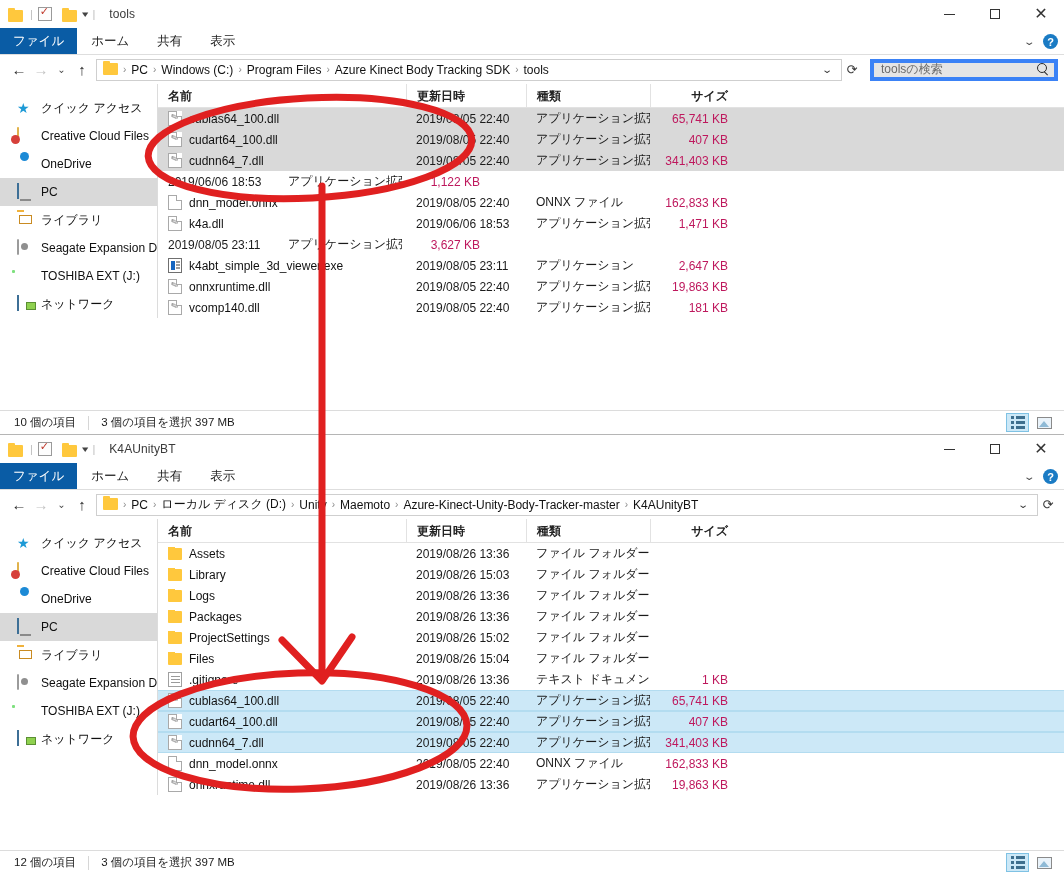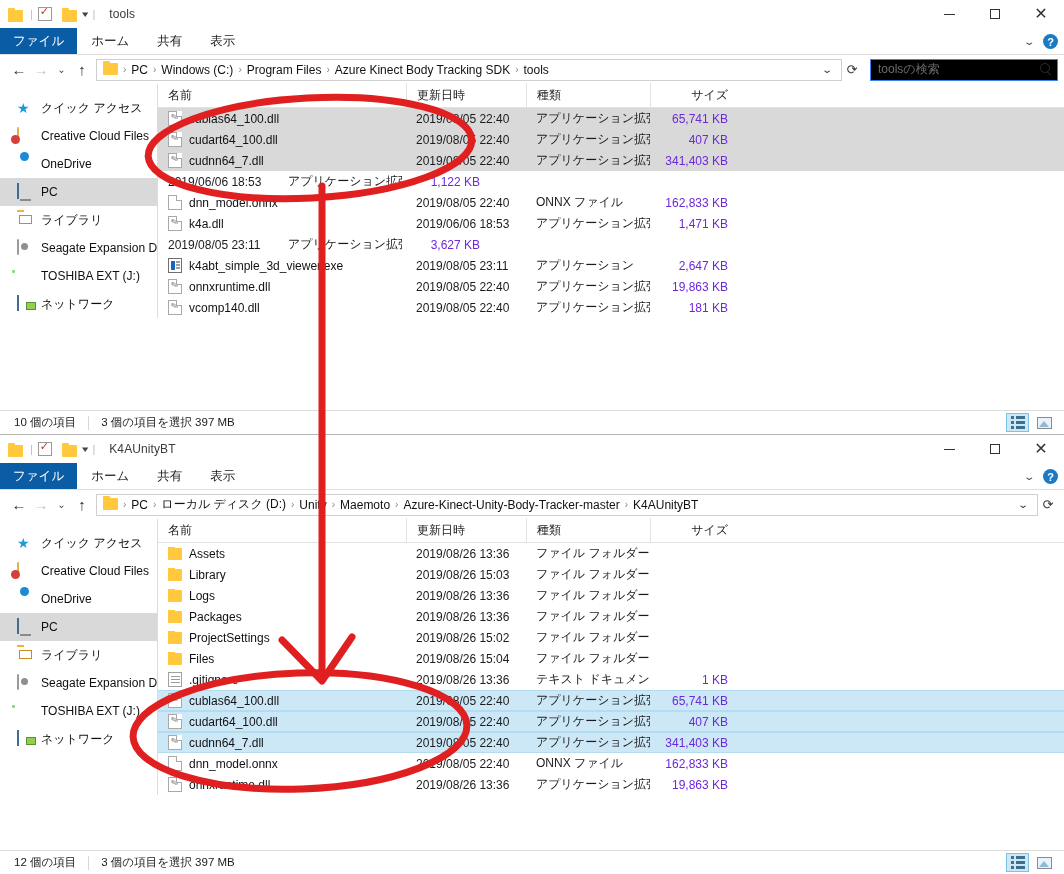--- a/index.html
+++ b/index.html
@@ -77,21 +77,21 @@
   .navbtn.small { font-size: 10px; width: 19px; color: #4a4a4a; }
   .crumbbox { flex: 1; height: 22px; border: 1px solid #cfcfcf; background: #fff;
               display: flex; align-items: center; margin-left: 3px; padding: 0 2px 0 4px;
               overflow: hidden; }
   .crumb-folder { margin: 0 3px 0 2px; }
   .crumb { font-size: 12px; color: #111; padding: 0 3px; white-space: nowrap; }
   .crumb-sep { color: #8a8a8a; font-size: 10px; padding: 0 2px; }
   .crumb-caret { font-size: 10px; color: #3a3a3a; padding: 0 8px; transform: scaleX(1.4); }
   .refresh { width: 20px; display:flex; align-items:center; justify-content:center;
              font-size: 13px; color: #3a3a3a; }
-  .searchbox { width: 188px; height: 22px; border: 1px solid #3b82f6; background: #000000;
+  .searchbox { width: 188px; height: 22px; border: 4px solid #3b82f6; background: #e5e5e5;
                display: flex; align-items: center; padding: 0 4px 0 7px; margin-left: 8px; }
   .searchbox .ph { flex: 1; font-size: 12px; color: #6b6b6b; }
   .mag { width: 13px; height: 13px; position: relative; }
   .mag:before { content:""; position:absolute; left:0; top:0; width:8px; height:8px;
                 border:1.4px solid #2b2b2b; border-radius:50%; }
   .mag:after { content:""; position:absolute; left:7px; top:8px; width:5px; height:1.4px;
                background:#2b2b2b; transform: rotate(45deg); transform-origin: left center; }
 
   
   .body { display: flex; background: #fff; }
@@ -115,37 +115,37 @@
   .ic-lib:after{content:"";position:absolute;left:2px;top:3px;width:11px;height:7px;background:#fff;border:1px solid #c98b22;}
   .ic-drive { width:15px;height:14px;background:#dcdcdc;border:1px solid #9b9b9b;border-radius:2px;margin-top:1px;position:relative;}
   .ic-drive:after{content:"";position:absolute;left:3px;top:3px;width:7px;height:7px;border-radius:50%;background:#8f8f8f;}
   .ic-ext { width:16px;height:7px;background:#6d6d6d;border-radius:2px;margin-top:5px;position:relative;}
   .ic-ext:after{content:"";position:absolute;right:2px;top:2px;width:3px;height:3px;background:#7ee07e;border-radius:1px;}
   .ic-net { width:14px;height:10px;background:#5aa7dc;border:1px solid #3d6f96;margin-top:2px;position:relative;}
   .ic-net:after{content:"";position:absolute;left:8px;top:6px;width:8px;height:6px;background:#8fd14f;border:1px solid #5b8f33;}
 
   
   .filepane { flex: 1; position: relative; background: #fff; }
-  .colhead { height: 24px; display: flex; align-items: flex-end; border-bottom: 1px solid #e2e2e2; }
+  .colhead { height: 24px; display: flex; align-items: flex-start; border-bottom: 1px solid #e2e2e2; font-weight: bold; }
   .ch { font-size: 12px; color: #222; padding-left: 10px; position: relative; height: 24px;
         display: flex; align-items: center; }
   .ch + .ch { border-left: 1px solid #e2e2e2; }
   .c-name { width: 248px; }
   .c-date { width: 120px; }
   .c-type { width: 124px; }
   .c-size { width: 90px; justify-content: flex-end; padding-right: 12px; padding-left: 0; }
 
   .row { height: 21px; display: flex; align-items: center; font-size: 12px; color: #111; }
   .row.selg { background: #d9d9d9; }
   .row.selb { background: #cce8f7; border-top: 1px solid #b3dcf0; border-bottom: 1px solid #b3dcf0; }
   .cell { padding-left: 10px; white-space: nowrap; overflow: hidden; }
   .cell.name { width: 248px; display: flex; align-items: center; gap: 7px; }
   .cell.date { width: 120px; color: #1b1b1b; }
   .cell.type { width: 124px; color: #1b1b1b; }
-  .cell.size { width: 90px; text-align: right; padding-right: 12px; padding-left: 0; color: #6d28d9; }
+  .cell.size { width: 90px; text-align: right; padding-right: 12px; padding-left: 0; color: #be185d; }
 
   .fico { width: 14px; height: 15px; flex: 0 0 14px; position: relative; }
   .fico.doc { background:#fff; border:1px solid #a9a9a9; }
   .fico.doc:after { content:""; position:absolute; right:-1px; top:-1px; width:5px;height:5px;
                     background:#fff; border-left:1px solid #a9a9a9; border-bottom:1px solid #a9a9a9; }
   .fico.dll:before { content:"✎"; position:absolute; left:2px; top:0px; font-size:9px; color:#7a7a7a;
                      transform: rotate(-20deg); }
   .fico.exe { background:#fff; border:1px solid #6f6f6f; }
   .fico.exe:before { content:""; position:absolute; left:2px; top:2px; width:4px;height:9px;background:#1565c0;}
   .fico.exe:after { content:""; position:absolute; left:7px; top:2px; width:4px;height:2px;background:#9e9e9e;

